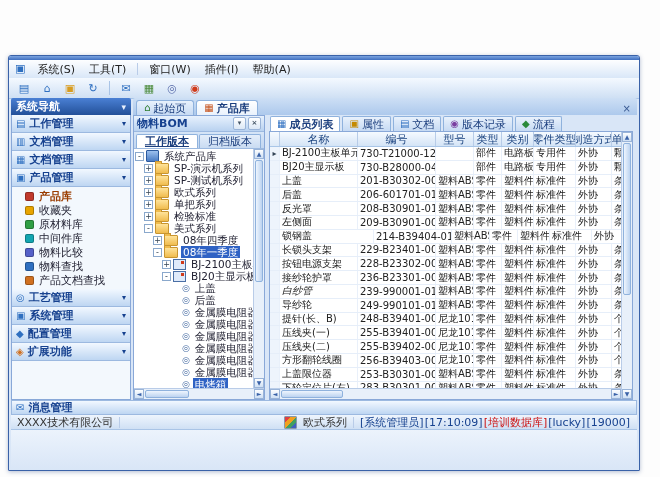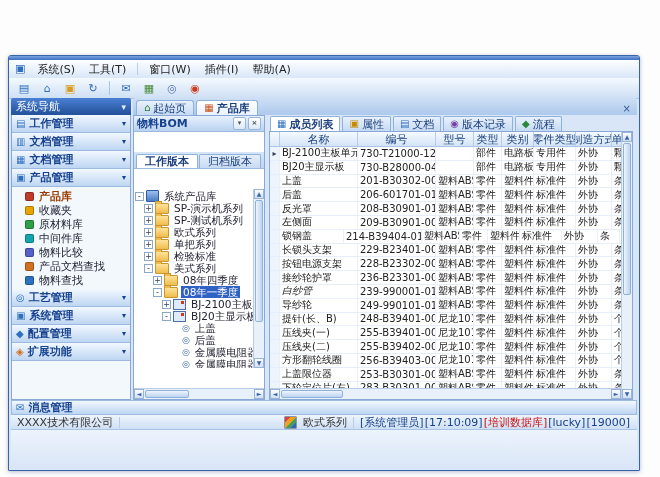--- a/index.html
+++ b/index.html
@@ -14,21 +14,21 @@
   .appic{font-size:11px;line-height:12px;color:#2e6fc0;margin:0 5px 0 2px;}
   .mitem{font-size:11px;color:#222;padding:1px 7px;border-radius:2px;cursor:default;white-space:nowrap;}
   .msep{width:1px;height:12px;background:#b9cce8;margin:0 4px;}
   .toolbar{position:absolute;left:0;top:22px;right:0;height:20px;background:linear-gradient(#f4f9ff,#cfe0f4);
            border-bottom:1px solid #a9c4e6;display:flex;align-items:center;padding:0 5px;gap:3px;}
   .tbtn{width:18px;height:16px;display:flex;align-items:center;justify-content:center;border:1px solid transparent;border-radius:2px;}
   .tglyph{font-size:11px;line-height:11px;}
   .tsep{width:1px;height:14px;background:#a9c4e6;margin:0 3px;}
   
   .side-head{position:absolute;left:2px;top:42px;width:120px;height:17px;background:linear-gradient(#4a80d4,#235099);
-             color:#fff;font-size:11px;font-weight:normal;display:flex;align-items:center;padding:0 5px;border-radius:2px 2px 0 0;box-sizing:border-box;}
+             color:#fff;font-size:11px;font-weight:bold;display:flex;align-items:center;padding:0 5px;border-radius:2px 2px 0 0;box-sizing:border-box;}
   .side-head .hd-btn{margin-left:auto;font-size:9px;color:#e8f0fc;}
   .tabstrip{position:absolute;left:124px;top:42px;right:2px;height:17px;background:linear-gradient(#cddff5,#adc9ec);
             display:flex;align-items:flex-end;padding:0 3px;gap:2px;border-radius:2px 2px 0 0;box-sizing:border-box;}
   .dtab{height:15px;display:flex;align-items:center;gap:3px;padding:0 7px;font-size:11px;color:#1c3f7e;
         background:linear-gradient(#e8f1fc,#c6daf3);border:1px solid #8fb2dd;border-bottom:none;border-radius:3px 3px 0 0;white-space:nowrap;box-sizing:border-box;}
   .dtab.active{background:linear-gradient(#ffffff,#eaf2fc);font-weight:bold;}
   .dtab .ic{font-size:10px;line-height:10px;}
   .strip-close{margin-left:auto;font-size:10px;line-height:10px;color:#3a5a92;padding:1px 3px;}
   
   .sidebar{position:absolute;left:2px;top:59px;width:120px;height:285px;background:#f3f8fd;border:1px solid #89a8d8;border-top:none;
@@ -37,31 +37,31 @@
        display:flex;align-items:center;gap:4px;padding:0 4px;font-size:11px;font-weight:bold;color:#16418f;white-space:nowrap;}
   .grp .gic{font-size:10px;line-height:10px;}
   .grp .chev{margin-left:auto;font-size:8px;color:#16418f;}
   .grp-items{padding:2px 0;background:#f3f8fd;}
   .sitem{height:14px;display:flex;align-items:center;gap:5px;padding:0 4px 0 13px;font-size:11px;color:#223;white-space:nowrap;overflow:hidden;}
   .sitem .dot{width:9px;height:9px;border-radius:2px;flex:0 0 9px;box-shadow:inset 0 0 0 1px rgba(0,0,0,.25);}
   .sitem.sel .slbl{color:#9a3c00;font-weight:bold;}
   .side-fill{flex:1;}
   
   .bom{position:absolute;left:124px;top:59px;width:132px;height:285px;border:1px solid #89a8d8;background:#fff;
-       display:flex;flex-direction:column;box-sizing:border-box;overflow:hidden;gap:20px;}
+       display:flex;flex-direction:column;box-sizing:border-box;overflow:hidden;}
   .bom-head{height:15px;flex:0 0 15px;background:linear-gradient(#e7f1fd,#b9d2f0);border-bottom:1px solid #9cb9e0;
             display:flex;align-items:center;padding:0 3px;font-size:11px;font-weight:bold;color:#16418f;gap:2px;}
   .bom-head .ttl{flex:1;}
   .hbtn{width:11px;height:11px;border:1px solid #9ab4d8;background:linear-gradient(#fff,#dce8f6);border-radius:2px;
         display:flex;align-items:center;justify-content:center;font-size:7px;line-height:7px;color:#456;}
   .bom-tabs{height:16px;flex:0 0 16px;background:linear-gradient(#d6e5f7,#c2d6f0);display:flex;align-items:flex-end;
             padding:0 2px;gap:1px;border-bottom:1px solid #9cb9e0;}
   .btab{height:14px;padding:0 8px;font-size:11px;color:#1c3f7e;display:flex;align-items:center;
         background:linear-gradient(#e4eefa,#c9dbf2);border:1px solid #8fb2dd;border-bottom:none;border-radius:2px 2px 0 0;box-sizing:border-box;}
-  .btab.active{background:#fff;font-weight:bold;}
+  .btab.active{background:#fff;font-weight:bold;text-decoration:underline;}
   .tree-body{flex:1;display:flex;min-height:0;}
   .tree{flex:1;overflow:hidden;padding:1px 0 0 1px;background:#fff;}
   .tree-row{height:12px;display:flex;align-items:center;white-space:nowrap;font-size:10.5px;line-height:12px;color:#223;}
   .indent{flex:0 0 auto;}
   .exp{flex:0 0 9px;width:9px;height:9px;border:1px solid #8aa8cc;background:#fff;font-size:8px;line-height:7px;
        text-align:center;color:#345;margin-right:2px;box-sizing:border-box;}
   .exp.none{border:none;background:transparent;}
   .nic{margin-right:3px;flex:0 0 auto;}
   .nic-root{width:11px;height:10px;background:linear-gradient(#9cc0ee,#4a7cc4);border:1px solid #2c5a9e;border-radius:1px;}
   .nic-folder{width:12px;height:9px;background:linear-gradient(#ffe39a,#f0bc4e);border:1px solid #c89530;border-radius:1px;position:relative;}
@@ -216,26 +216,26 @@
             </div>
             <div class="sitem">
               <span class="dot" style="background: rgb(18, 165, 176);"></span>
               <span class="slbl">中间件库</span>
             </div>
             <div class="sitem">
               <span class="dot" style="background: rgb(85, 96, 200);"></span>
               <span class="slbl">物料比较</span>
             </div>
             <div class="sitem">
+              <span class="dot" style="background: rgb(46, 111, 192);"></span>
+              <span class="slbl">物料查找</span>
+            </div>
+            <div class="sitem">
               <span class="dot" style="background: rgb(208, 112, 32);"></span>
               <span class="slbl">产品文档查找</span>
-            </div>
-            <div class="sitem">
-              <span class="dot" style="background: rgb(46, 111, 192);"></span>
-              <span class="slbl">物料查找</span>
             </div>
           </div>
           <div class="grp">
             <span class="gic" style="color: rgb(46, 111, 192);">◎</span>
             <span>工艺管理</span>
             <span class="chev">▾</span>
           </div>
           <div class="grp">
             <span class="gic" style="color: rgb(46, 111, 192);">▣</span>
             <span>系统管理</span>
@@ -503,21 +503,21 @@
                 <div class="gc" style="width: 78px;">209-B30901-00E</div>
                 <div class="gc" style="width: 38px;">塑料ABS</div>
                 <div class="gc" style="width: 28px;">零件</div>
                 <div class="gc" style="width: 32px;">塑料件</div>
                 <div class="gc" style="width: 42px;">标准件</div>
                 <div class="gc" style="width: 36px;">外协</div>
                 <div class="gc" style="width: 22px;">条</div>
               </div>
               <div class="gr">
                 <div class="gc gutter"></div>
-                <div class="gc" style="width: 64px; text-align: center;">锁钢盖</div>
+                <div class="gc" style="width: 94px; text-align: center;">锁钢盖</div>
                 <div class="gc" style="width: 78px;">214-B39404-01E</div>
                 <div class="gc" style="width: 38px;">塑料ABS</div>
                 <div class="gc" style="width: 28px;">零件</div>
                 <div class="gc" style="width: 32px;">塑料件</div>
                 <div class="gc" style="width: 42px;">标准件</div>
                 <div class="gc" style="width: 36px;">外协</div>
                 <div class="gc" style="width: 22px;">条</div>
               </div>
               <div class="gr">
                 <div class="gc gutter"></div>

